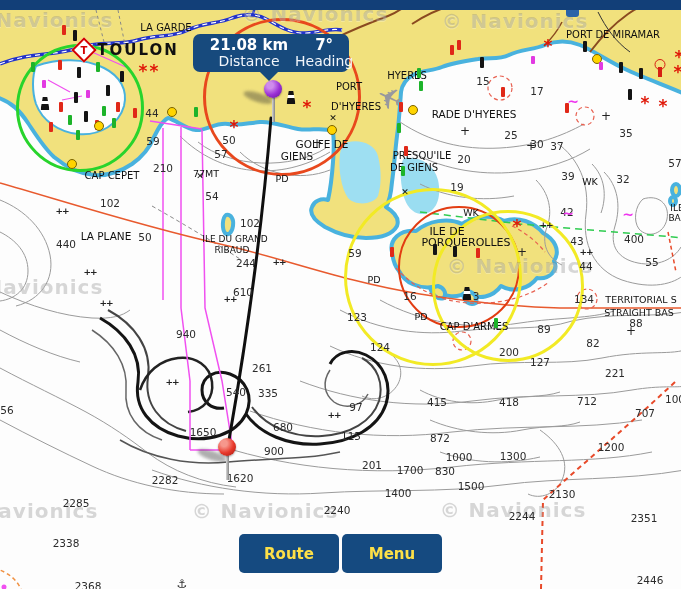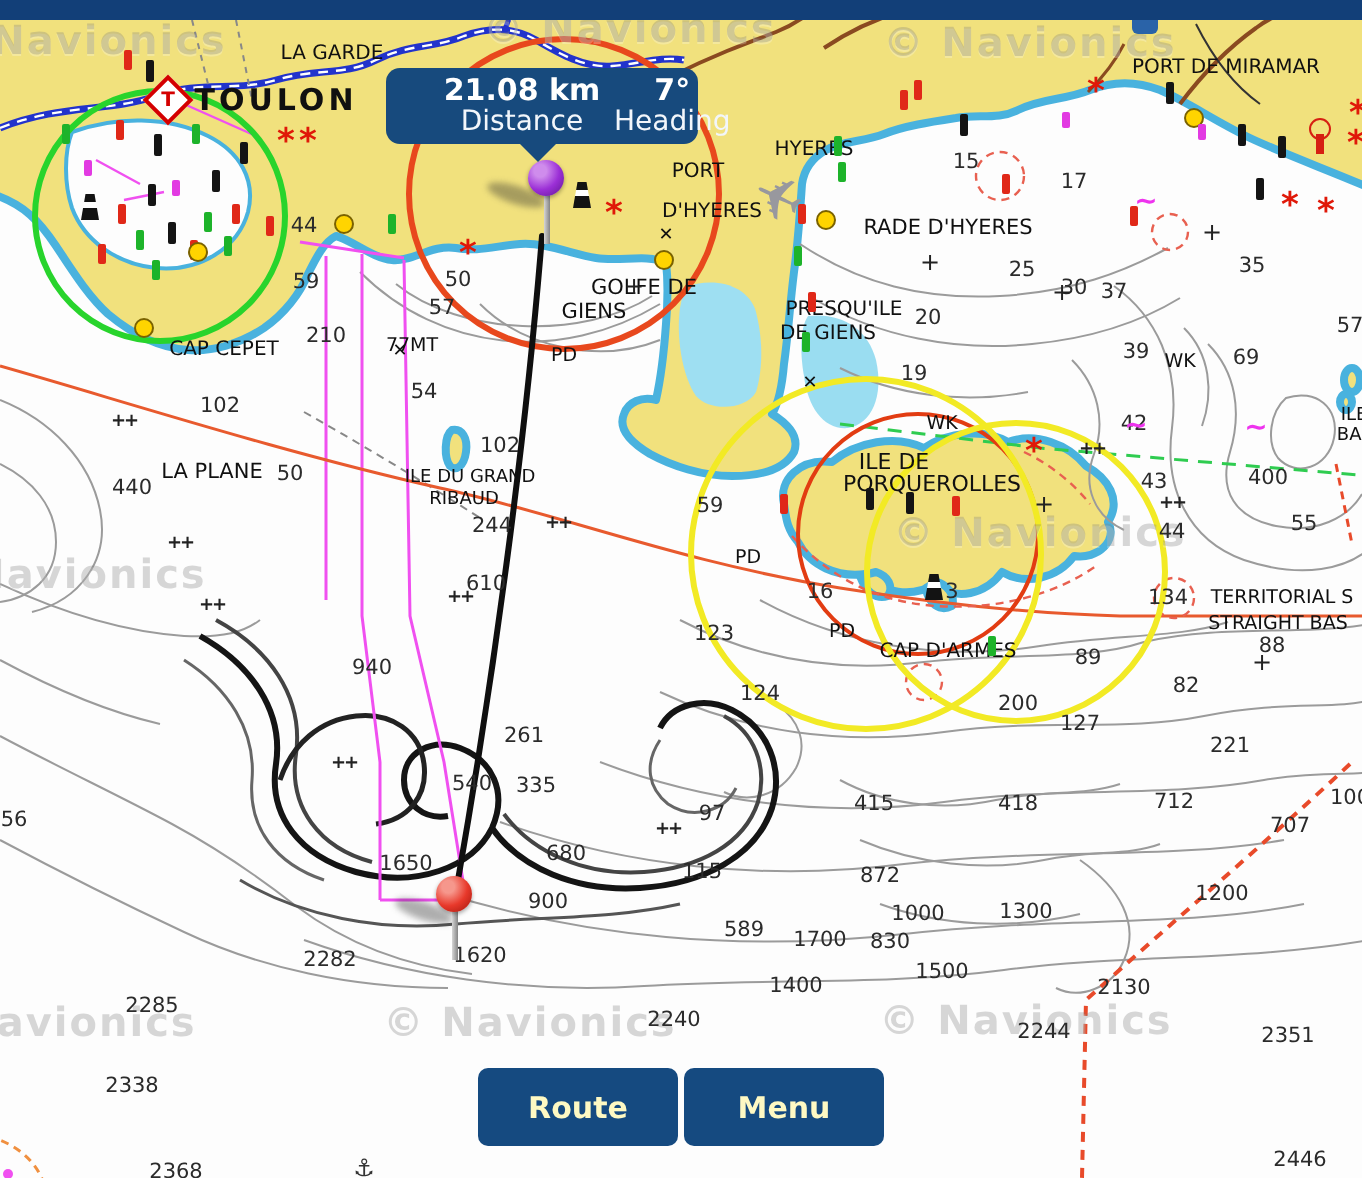--- a/index.html
+++ b/index.html
@@ -27,28 +27,28 @@
   .mk.td>span{position:absolute;inset:0;display:flex;align-items:center;justify-content:center;
               transform:rotate(-45deg);color:#d40000;font-weight:bold;font-size:10px;}
   .mk.glyph{transform:translate(-50%,-50%);line-height:10px;white-space:nowrap;}
   .pin{position:absolute;width:0;height:0;}
   .pin .shadow{position:absolute;left:-30px;top:3px;width:30px;height:9px;background:rgba(45,45,45,.38);
                border-radius:50%;transform:rotate(18deg);filter:blur(1.5px);}
   .pin .stem{position:absolute;left:-1.5px;top:5px;width:3px;height:27px;background:linear-gradient(90deg,#d6d6d6,#848484);}
   .pin .head{position:absolute;left:-9px;top:-10px;width:18px;height:18px;border-radius:50%;box-shadow:0 1px 2px rgba(0,0,0,.35);}
   #tooltip{position:absolute;left:193px;top:34px;width:156px;height:38px;background:var(--tip);
            border-radius:7px;display:grid;grid-template-columns:92px 1fr;align-content:center;
-           padding:2px 22px;box-sizing:border-box;color:#fff;z-index:30;}
+           padding:2px 10px;box-sizing:border-box;color:#fff;z-index:30;}
   #tooltip::after{content:"";position:absolute;left:66px;bottom:-9px;border-left:10px solid transparent;
                   border-right:10px solid transparent;border-top:10px solid var(--tip);}
   #tooltip .col{text-align:center;line-height:16px;}
   #tooltip .val{font-weight:bold;font-size:15px;}
   #tooltip .lab{font-size:14px;color:#f2f6fb;}
   #bottom-buttons{position:absolute;left:239px;top:534px;display:flex;gap:3px;z-index:30;}
-  #bottom-buttons button{width:100px;height:39px;background:var(--btn);color:#fef9c3;border:none;border-radius:5px;
+  #bottom-buttons button{width:100px;height:39px;background:var(--btn);color:#fde047;border:none;border-radius:5px;
            font-family:"DejaVu Sans","Liberation Sans",sans-serif;font-size:15px;font-weight:bold;cursor:pointer;}
 </style>
 </head>
 <body>
 
 <div id="app">
 
   <svg id="base-map" width="681" height="589" viewBox="0 0 681 589">
 
     <g fill="var(--land)" stroke="var(--shallow)" stroke-width="4" stroke-linejoin="round">
@@ -220,21 +220,21 @@
       <div class="depth" style="left: 243px; top: 292px;">610</div>
       <div class="depth" style="left: 186px; top: 334px;">940</div>
       <div class="depth" style="left: 7px; top: 410px; text-align: right;">56</div>
       <div class="depth" style="left: 483px; top: 81px;">15</div>
       <div class="depth" style="left: 537px; top: 91px;">17</div>
       <div class="depth" style="left: 557px; top: 146px;">37</div>
       <div class="depth" style="left: 626px; top: 133px;">35</div>
       <div class="depth" style="left: 511px; top: 135px;">25</div>
       <div class="depth" style="left: 537px; top: 144px;">30</div>
       <div class="depth" style="left: 568px; top: 176px;">39</div>
-      <div class="depth" style="left: 623px; top: 179px;">69</div>
+      <div class="depth" style="left: 623px; top: 179px;">32</div>
       <div class="depth" style="left: 675px; top: 163px;">57</div>
       <div class="depth" style="left: 567px; top: 212px;">42</div>
       <div class="depth" style="left: 577px; top: 241px;">43</div>
       <div class="depth" style="left: 586px; top: 266px;">44</div>
       <div class="depth" style="left: 652px; top: 262px;">55</div>
       <div class="depth" style="left: 634px; top: 239px;">400</div>
       <div class="depth" style="left: 584px; top: 299px;">134</div>
       <div class="depth" style="left: 636px; top: 323px;">88</div>
       <div class="depth" style="left: 544px; top: 329px;">89</div>
       <div class="depth" style="left: 593px; top: 343px;">82</div>
@@ -243,21 +243,21 @@
       <div class="depth" style="left: 355px; top: 253px;">59</div>
       <div class="depth" style="left: 410px; top: 296px;">16</div>
       <div class="depth" style="left: 476px; top: 296px;">3</div>
       <div class="depth" style="left: 357px; top: 317px;">123</div>
       <div class="depth" style="left: 380px; top: 347px;">124</div>
       <div class="depth" style="left: 509px; top: 352px;">200</div>
       <div class="depth" style="left: 457px; top: 187px;">19</div>
       <div class="depth" style="left: 464px; top: 159px;">20</div>
       <div class="depth" style="left: 356px; top: 407px;">97</div>
       <div class="depth" style="left: 351px; top: 436px;">115</div>
-      <div class="depth" style="left: 372px; top: 465px;">589</div>
+      <div class="depth" style="left: 372px; top: 465px;">201</div>
       <div class="depth" style="left: 410px; top: 470px;">1700</div>
       <div class="depth" style="left: 445px; top: 471px;">830</div>
       <div class="depth" style="left: 398px; top: 493px;">1400</div>
       <div class="depth" style="left: 337px; top: 510px;">2240</div>
       <div class="depth" style="left: 262px; top: 368px;">261</div>
       <div class="depth" style="left: 268px; top: 393px;">335</div>
       <div class="depth" style="left: 236px; top: 392px;">540</div>
       <div class="depth" style="left: 283px; top: 427px;">680</div>
       <div class="depth" style="left: 274px; top: 451px;">900</div>
       <div class="depth" style="left: 203px; top: 432px;">1650</div>

